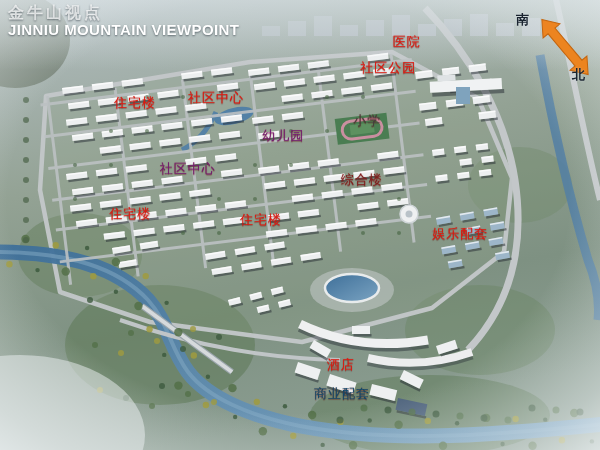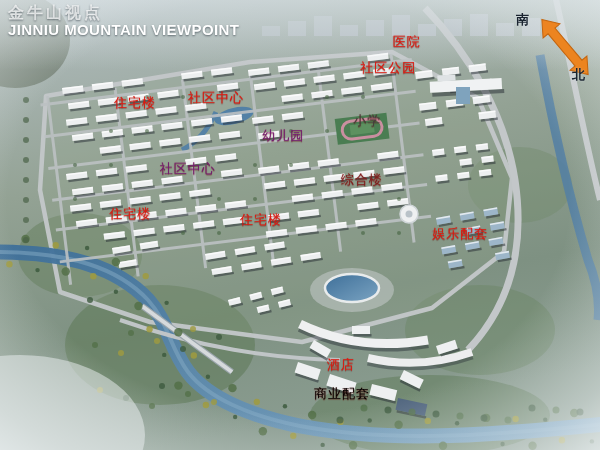--- a/index.html
+++ b/index.html
@@ -712,15 +712,15 @@
       <div class="annotation" style="left: 36%; top: 21.8%; color: rgb(224, 25, 15);">社区中心</div>
       <div class="annotation" style="left: 22.5%; top: 22.9%; color: rgb(224, 25, 15);">住宅楼</div>
       <div class="annotation" style="left: 61.2%; top: 26.9%; color: #404040;">小学</div>
       <div class="annotation" style="left: 47.2%; top: 30.2%; color: #701a75;">幼儿园</div>
       <div class="annotation" style="left: 31.3%; top: 37.6%; color: #701a75;">社区中心</div>
       <div class="annotation" style="left: 60.3%; top: 40%; color: #7f1d1d;">综合楼</div>
       <div class="annotation" style="left: 21.7%; top: 47.6%; color: rgb(224, 25, 15);">住宅楼</div>
       <div class="annotation" style="left: 43.5%; top: 48.9%; color: rgb(224, 25, 15);">住宅楼</div>
       <div class="annotation" style="left: 76.7%; top: 50%; color: rgb(224, 25, 15); margin-top: 9px;">娱乐配套</div>
       <div class="annotation" style="left: 56.8%; top: 72.4%; color: rgb(224, 25, 15); margin-top: 39px;">酒店</div>
-      <div class="annotation" style="left: 57%; top: 87.6%; color: #000000;">商业配套</div>
+      <div class="annotation" style="left: 57%; top: 87.6%; color: #0c4a6e;">商业配套</div>
     </div>
 </div>
 
 </body></html>

